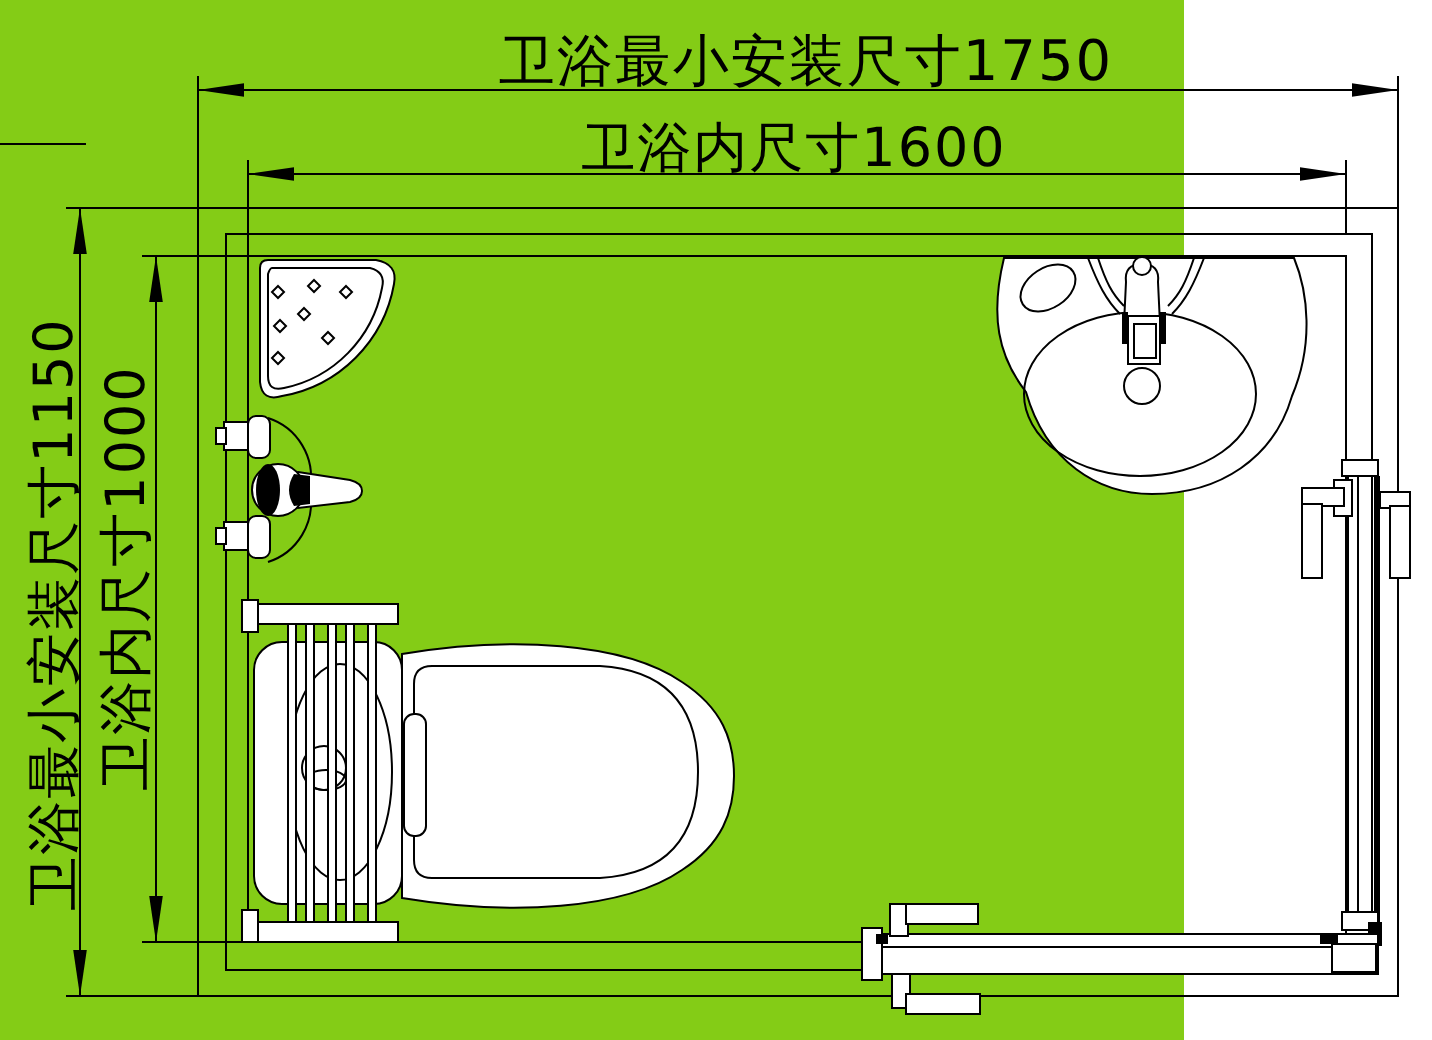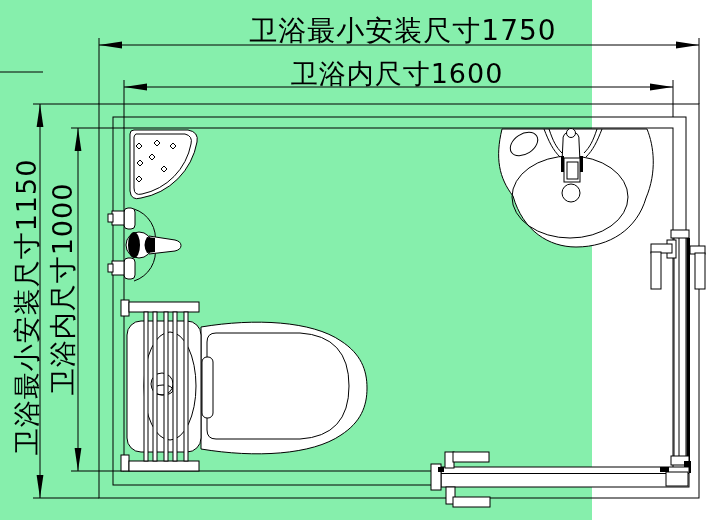--- a/index.html
+++ b/index.html
@@ -1,17 +1,17 @@
 <!DOCTYPE html>
 <html><head>
 <meta charset="utf-8">
 <style>
   html,body{margin:0;padding:0;background:#ffffff;}
   body{width:716px;height:520px;overflow:hidden;}
-  .plan-wrap{width:592px;height:520px;background:#86efac;}
+  .plan-wrap{width:592px;height:520px;background:#84cc16;}
   svg{display:block;}
   .ln{fill:none;stroke:#000000;stroke-width:1;}
   .wh{fill:#ffffff;stroke:#000000;stroke-width:1;}
   .bk{fill:#000000;stroke:none;}
   .arr{fill:#000000;stroke:none;}
   text.dim{font-family:"DejaVu Sans","Liberation Sans",sans-serif;fill:#000000;font-weight:400;letter-spacing:1px;}
 </style>
 </head>
 <body>
 

